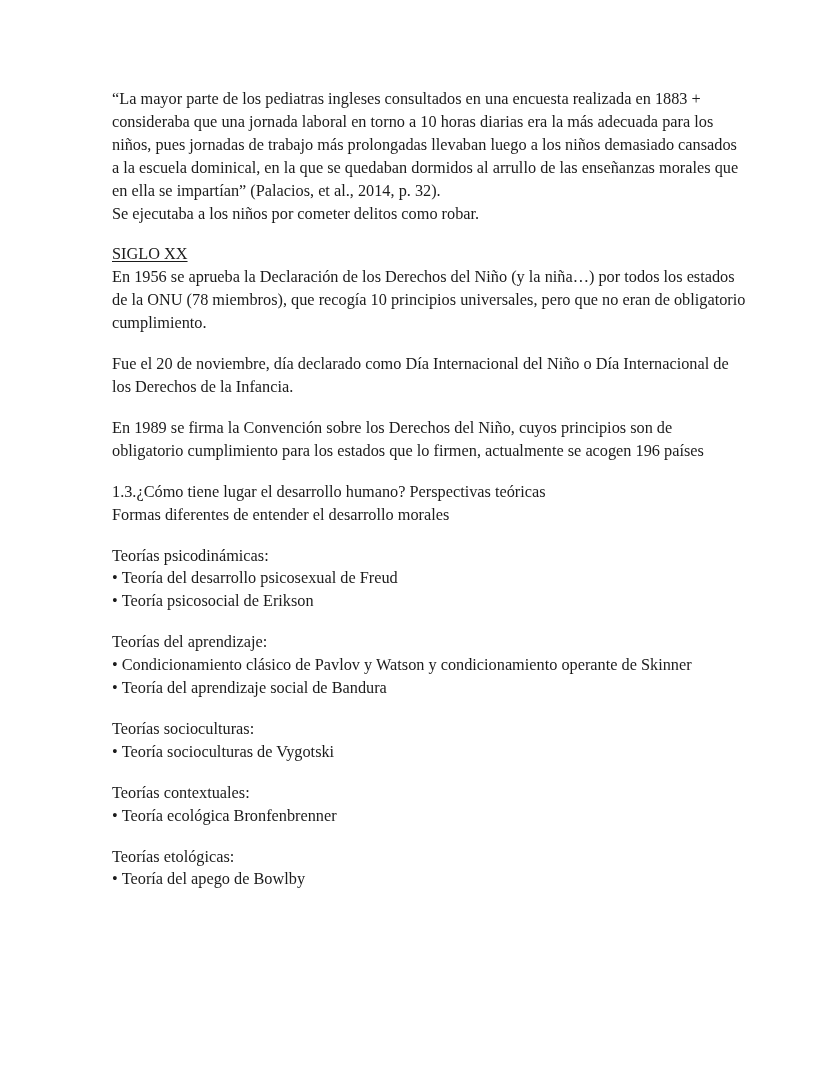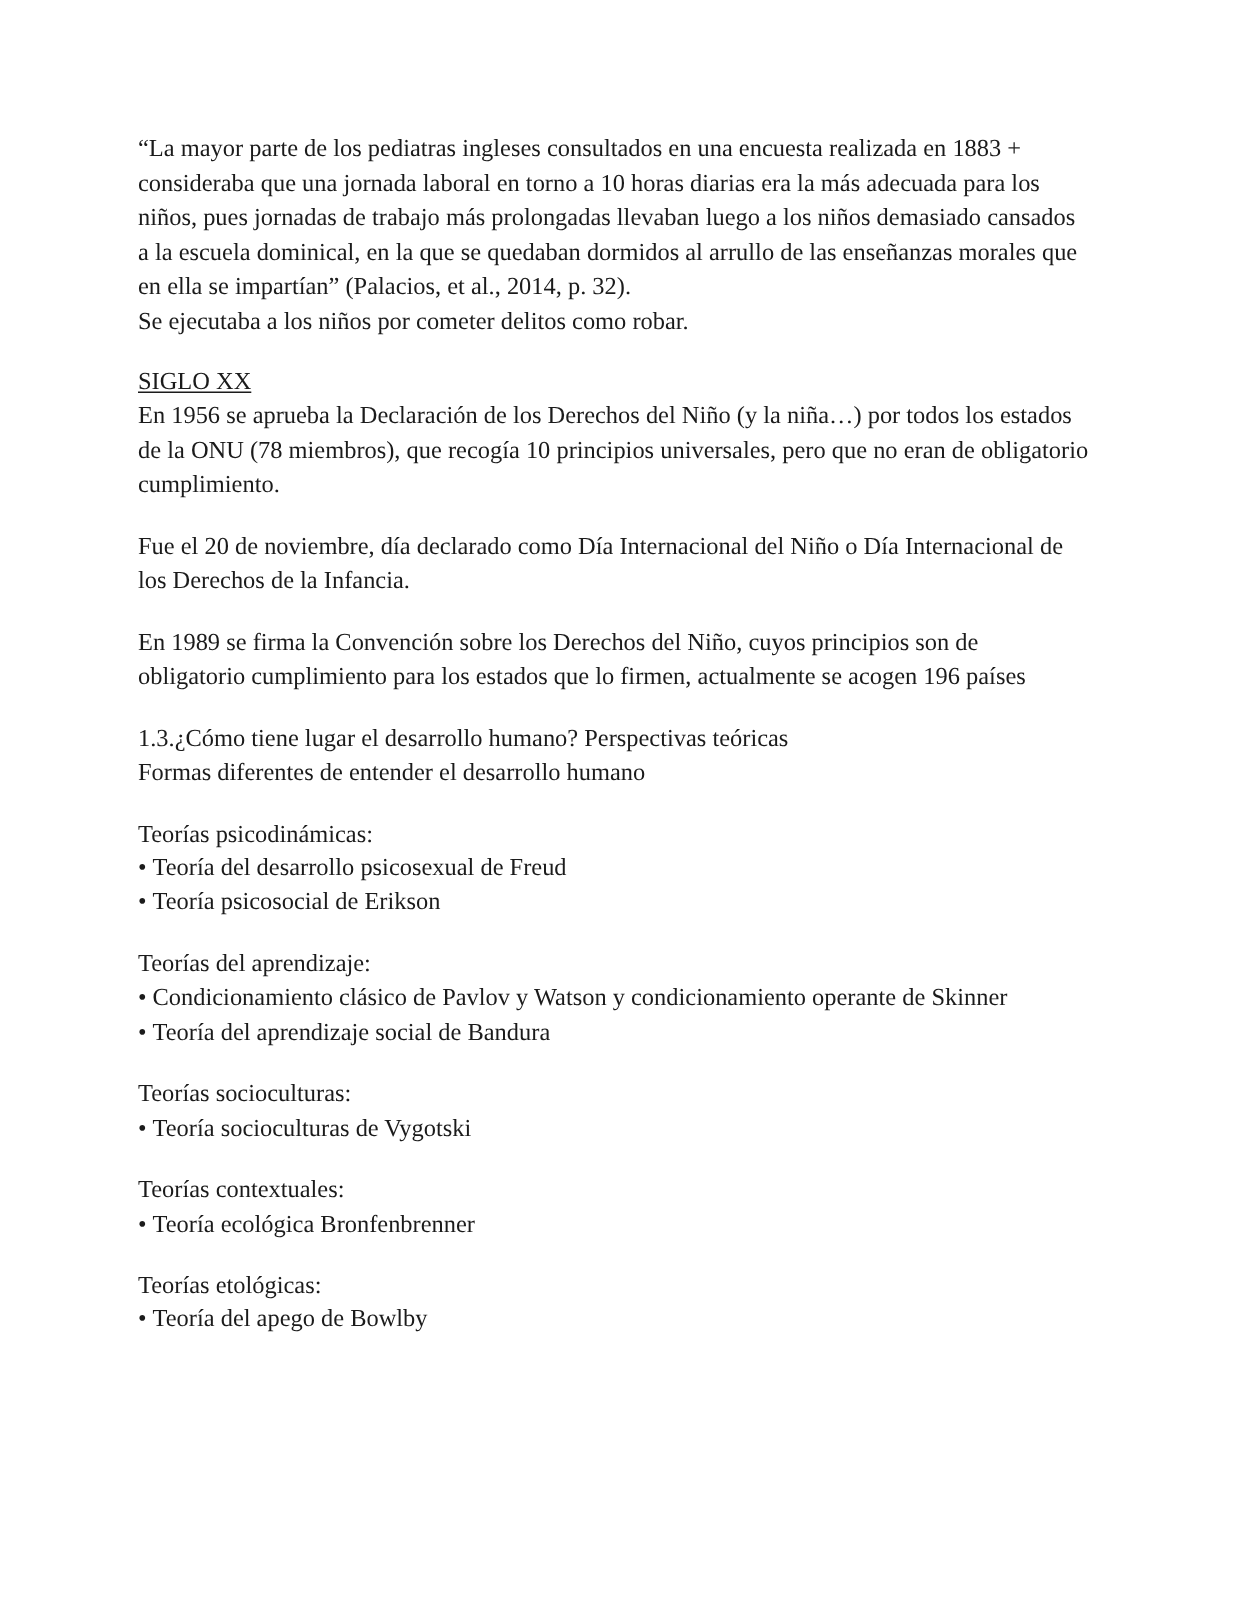--- a/index.html
+++ b/index.html
@@ -11,21 +11,21 @@
     position: relative;
     width: 828px;
     height: 1071px;
     background: #ffffff;
     overflow: hidden;
     font-family: "Liberation Serif", serif;
     color: #1b1b1b;
   }
   .content {
     position: absolute;
-    left: 92px;
+    left: 112px;
     top: 88px;
     width: 714px;
     font-size: 16.3px;
     line-height: 22.9px;
   }
   .content p, .content h2 {
     margin: 0;
     padding: 0;
     font-size: inherit;
     font-weight: normal;
@@ -66,21 +66,21 @@
 los Derechos de la Infancia.</p>
     </section>
 
     <section class="block">
       <p class="lines">En 1989 se firma la Convención sobre los Derechos del Niño, cuyos principios son de
 obligatorio cumplimiento para los estados que lo firmen, actualmente se acogen 196 países</p>
     </section>
 
     <section class="block">
       <h2 class="bold">1.3.¿Cómo tiene lugar el desarrollo humano? Perspectivas teóricas</h2>
-      <p>Formas diferentes de entender el desarrollo humano</p>
+      <p>Formas diferentes de entender el desarrollo morales</p>
     </section>
 
     <section class="block">
       <p>Teorías psicodinámicas:</p>
       <p class="li"><span class="bullet">•</span><span>Teoría del desarrollo psicosexual de Freud</span></p>
       <p class="li"><span class="bullet">•</span><span>Teoría psicosocial de Erikson</span></p>
     </section>
 
     <section class="block">
       <p>Teorías del aprendizaje:</p>

